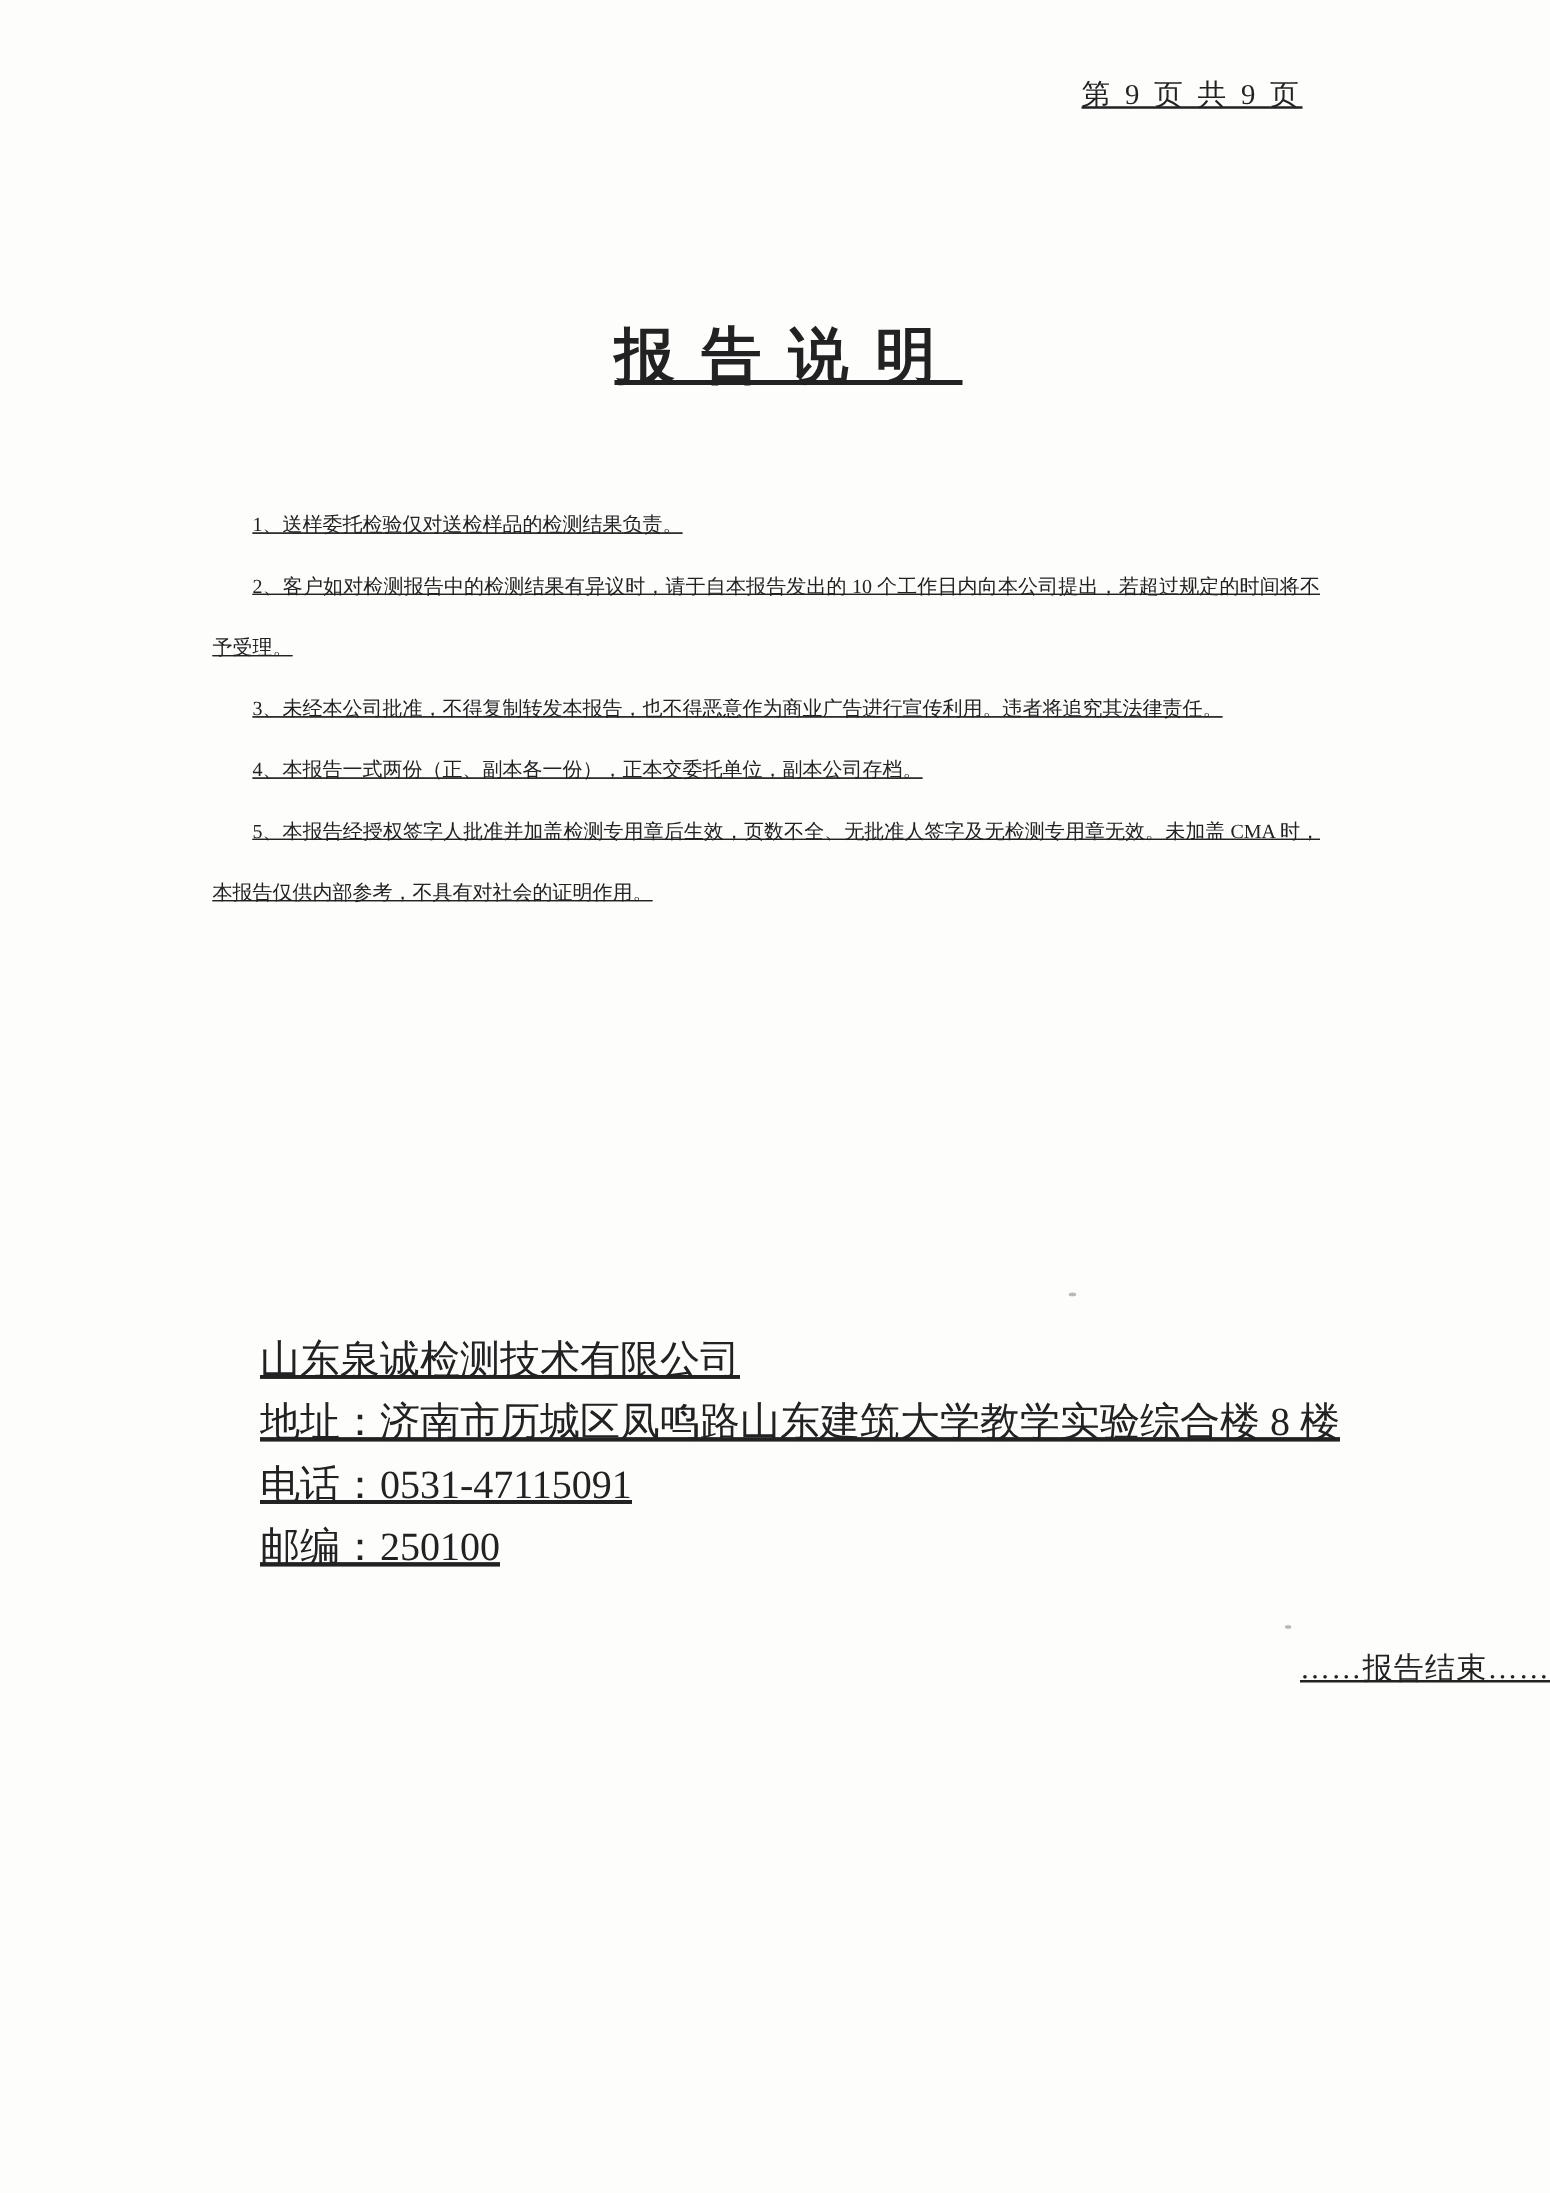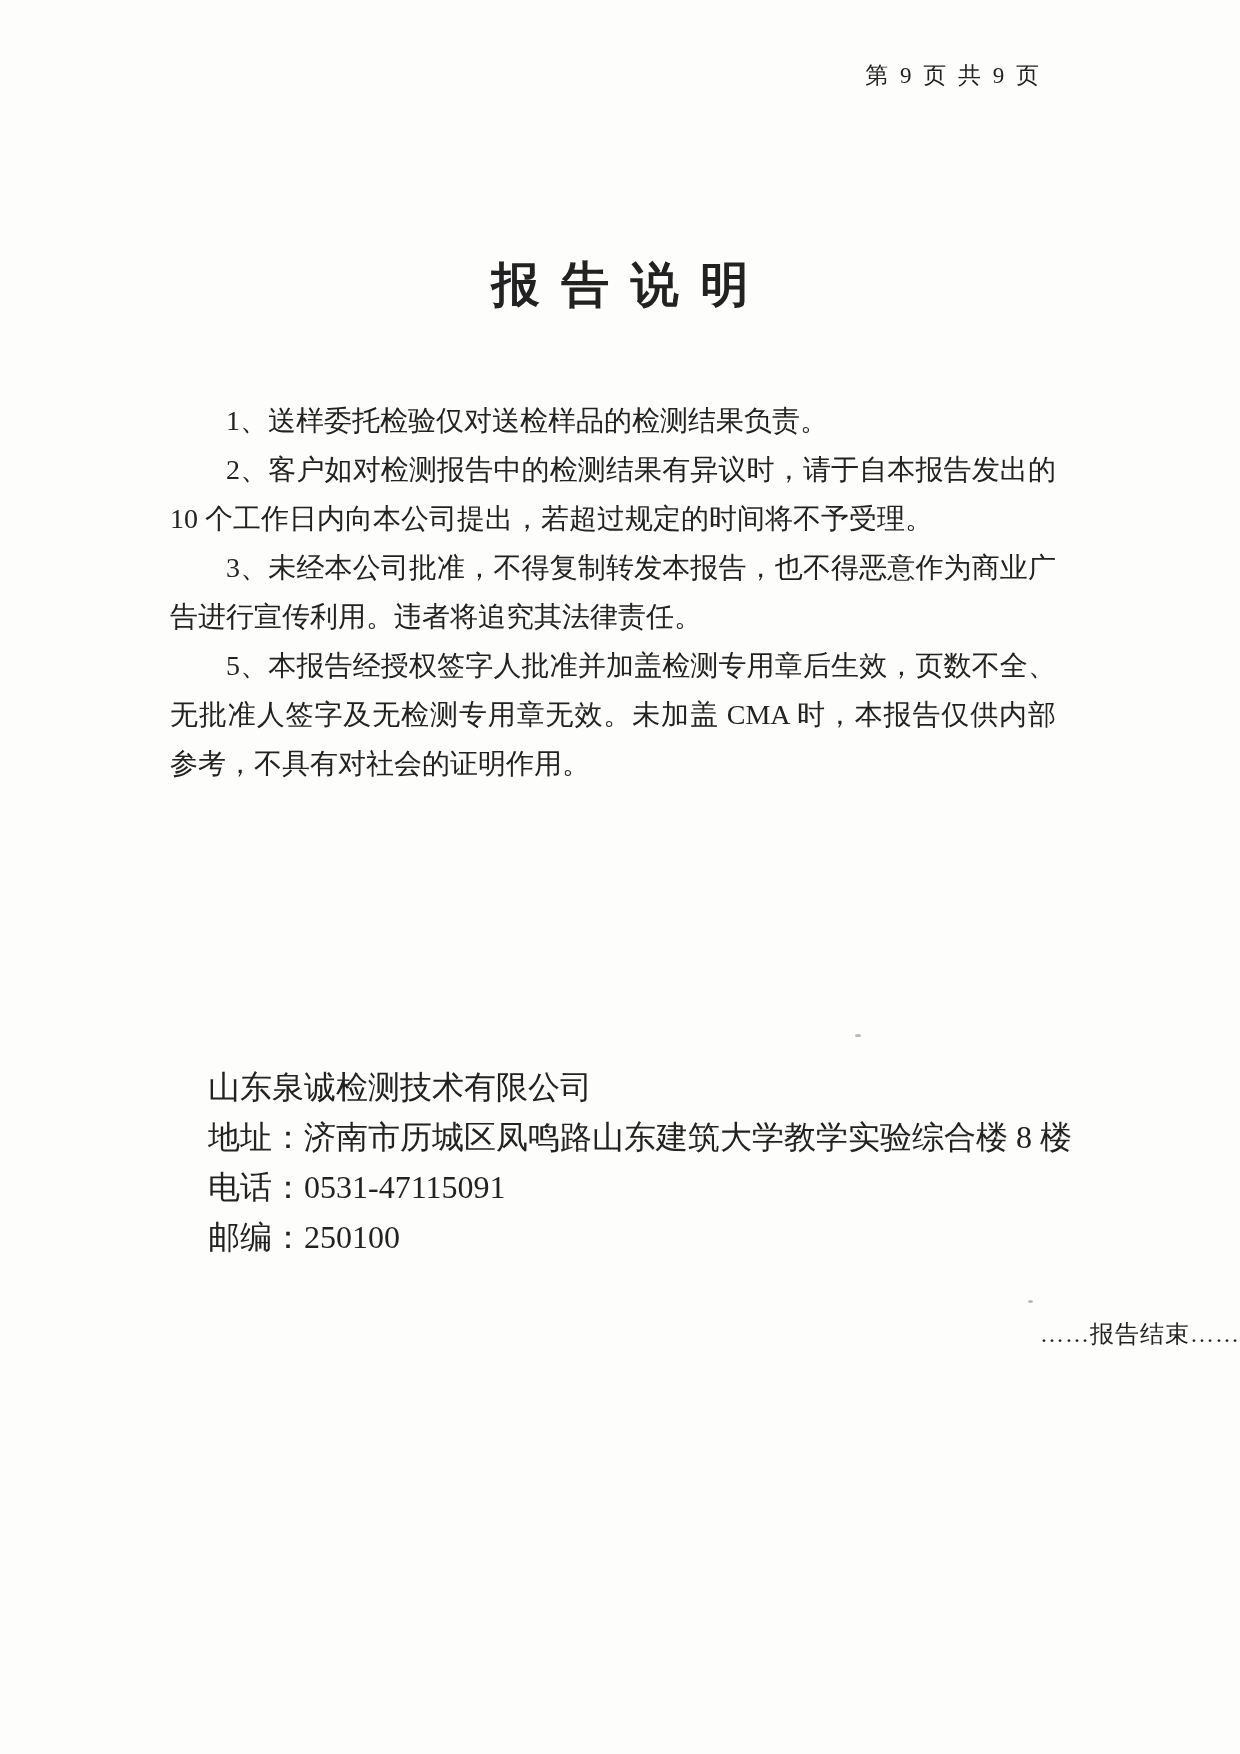--- a/index.html
+++ b/index.html
@@ -1,15 +1,15 @@
 <!DOCTYPE html>
 <html><head>
 <meta charset="utf-8">
 <style>
-  * { box-sizing: border-box; }
+  * { box-sizing: border-box; text-decoration: underline; }
   html, body {
     margin: 0;
     padding: 0;
     background: #f4f4f2;
   }
   .page {
     position: relative;
     width: 1240px;
     height: 1754px;
     margin: 0 auto;
@@ -36,21 +36,21 @@
     font-size: 48px;
     font-weight: bold;
     letter-spacing: 0.45em;
     text-indent: 0.45em;
   }
   .notes {
     position: absolute;
     top: 396px;
     left: 170px;
     width: 886px;
-    font-size: 28px;
+    font-size: 16px;
     line-height: 49px;
     text-align: justify;
   }
   .notes p {
     margin: 0;
     text-indent: 2em;
   }
   .company {
     position: absolute;
     top: 1062px;
@@ -84,20 +84,21 @@
 <div class="page">
 
   <div class="page-number">第 9 页 共 9 页</div>
 
   <h1 class="doc-title">报告说明</h1>
 
   <section class="notes">
     <p>1、送样委托检验仅对送检样品的检测结果负责。</p>
     <p>2、客户如对检测报告中的检测结果有异议时，请于自本报告发出的 10 个工作日内向本公司提出，若超过规定的时间将不予受理。</p>
     <p>3、未经本公司批准，不得复制转发本报告，也不得恶意作为商业广告进行宣传利用。违者将追究其法律责任。</p>
+    <p>4、本报告一式两份（正、副本各一份），正本交委托单位，副本公司存档。</p>
     <p>5、本报告经授权签字人批准并加盖检测专用章后生效，页数不全、无批准人签字及无检测专用章无效。未加盖 CMA 时，本报告仅供内部参考，不具有对社会的证明作用。</p>
   </section>
 
   <section class="company">
     <p>山东泉诚检测技术有限公司</p>
     <p><span>地址：</span><span>济南市历城区凤鸣路山东建筑大学教学实验综合楼 8 楼</span></p>
     <p><span>电话：</span><span>0531-47115091</span></p>
     <p><span>邮编：</span><span>250100</span></p>
   </section>
 

